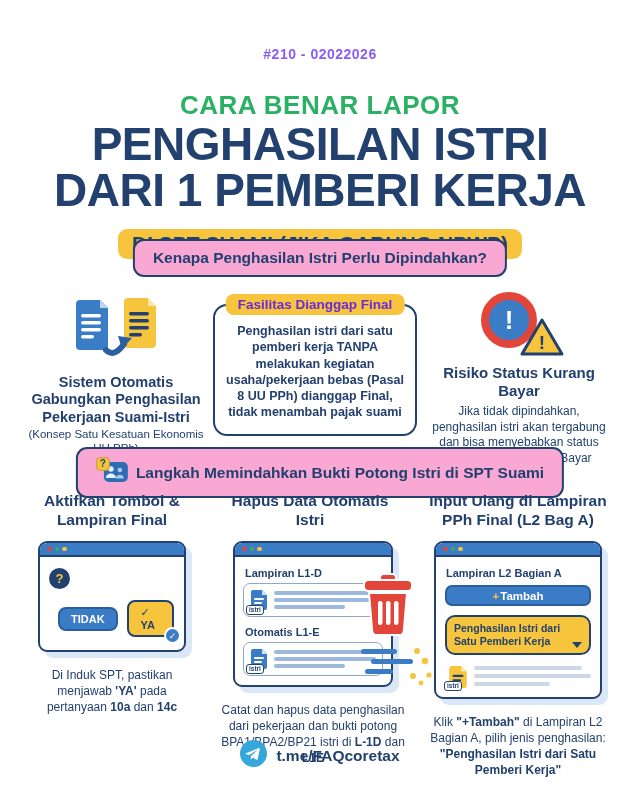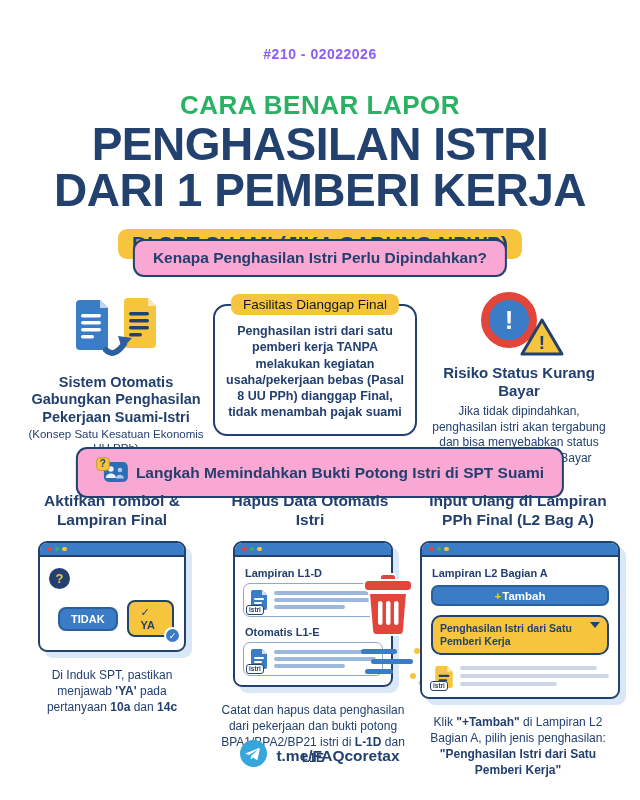--- a/index.html
+++ b/index.html
@@ -28,21 +28,21 @@
   .why-col { text-align:center; }
   .wc1 { width:176px; }
   .wc2 { width:204px; position:relative; }
   .wc3 { width:186px; }
   .why-title { font-size:14.5px; font-weight:bold; line-height:1.2; margin-top:6px; }
   .why-sub   { font-size:11.5px; line-height:1.2; margin-top:2px; }
   .why-body  { font-size:12px; line-height:1.3; margin-top:4px; }
   .facility  { margin-top:12px; border:2.5px solid #23416f; border-radius:14px; background:#fff;
                padding:17px 8px 13px; position:relative; }
   .facility-pill { position:absolute; top:-12px; left:50%; transform:translateX(-50%);
-                   background:#f6c53d; color:#0f172a; font-size:13.5px; font-weight:normal;
+                   background:#f6c53d; color:#6d28d9; font-size:13.5px; font-weight:bold;
                    padding:3px 12px; border-radius:8px; white-space:nowrap; }
   .facility-body { font-size:12.5px; font-weight:bold; line-height:1.3; }
 
   
   .warn-wrap { position:relative; width:92px; height:66px; margin:0 auto; }
   .warn-circle { position:absolute; left:8px; top:0; width:56px; height:56px; border-radius:50%;
                  background:#3b7cc6; border:8px solid #e2453a; display:flex; align-items:center;
                  justify-content:center; color:#fff; font-weight:800; font-size:26px; }
 
   
@@ -83,29 +83,29 @@
   .attach { border:1.5px solid #8fa9cc; border-radius:7px; padding:5px 6px; display:flex; gap:6px; align-items:center; }
   .lines { flex:1; display:flex; flex-direction:column; gap:3.5px; }
   .ln { height:3.5px; border-radius:2px; background:#9db8dd; }
   .mdoc { position:relative; flex:none; width:18px; height:22px; }
   .mdoc-tag { position:absolute; left:-4px; bottom:-4px; background:#fff; border:1px solid #23416f;
               border-radius:3px; font-size:6.5px; font-weight:bold; color:#23416f; padding:0 2px; line-height:8px; }
   .trash { position:absolute; right:-26px; top:30px; }
   .dashes { position:absolute; right:-44px; bottom:-6px; }
 
   
-  .win3 { width:200px; margin:12px auto 0; }
+  .win3 { width:168px; margin:12px auto 0; }
   .win3-body { padding:8px 9px 10px; }
   .l2-label { font-size:11px; font-weight:bold; margin:2px 0 6px 1px; }
   .btn-add { background:#3b7cc6; border:2px solid #2b5e9c; border-radius:7px; height:21px;
              display:flex; align-items:center; justify-content:center; gap:1px;
              font-size:11.5px; font-weight:bold; }
   .btn-add .plus { color:#f6c53d; } .btn-add .lbl { color:#fff; }
   .dd { margin-top:9px; background:#f6c53d; border:2px solid #23416f; border-radius:10px;
-        padding:5px 7px; display:flex; align-items:flex-start; gap:4px; }
+        padding:5px 7px; display:flex; align-items:flex-end; gap:4px; }
   .dd-text { flex:1; font-size:10.5px; font-weight:bold; line-height:1.25; color:#23416f; text-align:left; }
   .dd-chevron { width:0; height:0; border-left:5px solid transparent; border-right:5px solid transparent;
                 border-top:6px solid #23416f; }
   .doc-row { margin-top:10px; display:flex; gap:8px; align-items:center; padding-left:3px; }
   .glines { flex:1; display:flex; flex-direction:column; gap:4px; }
   .gln { height:4px; border-radius:2px; background:#ccd6e4; }
 
   
   .footer { position:absolute; top:740px; left:0; right:0; display:flex; align-items:center;
             justify-content:center; gap:9px; }

